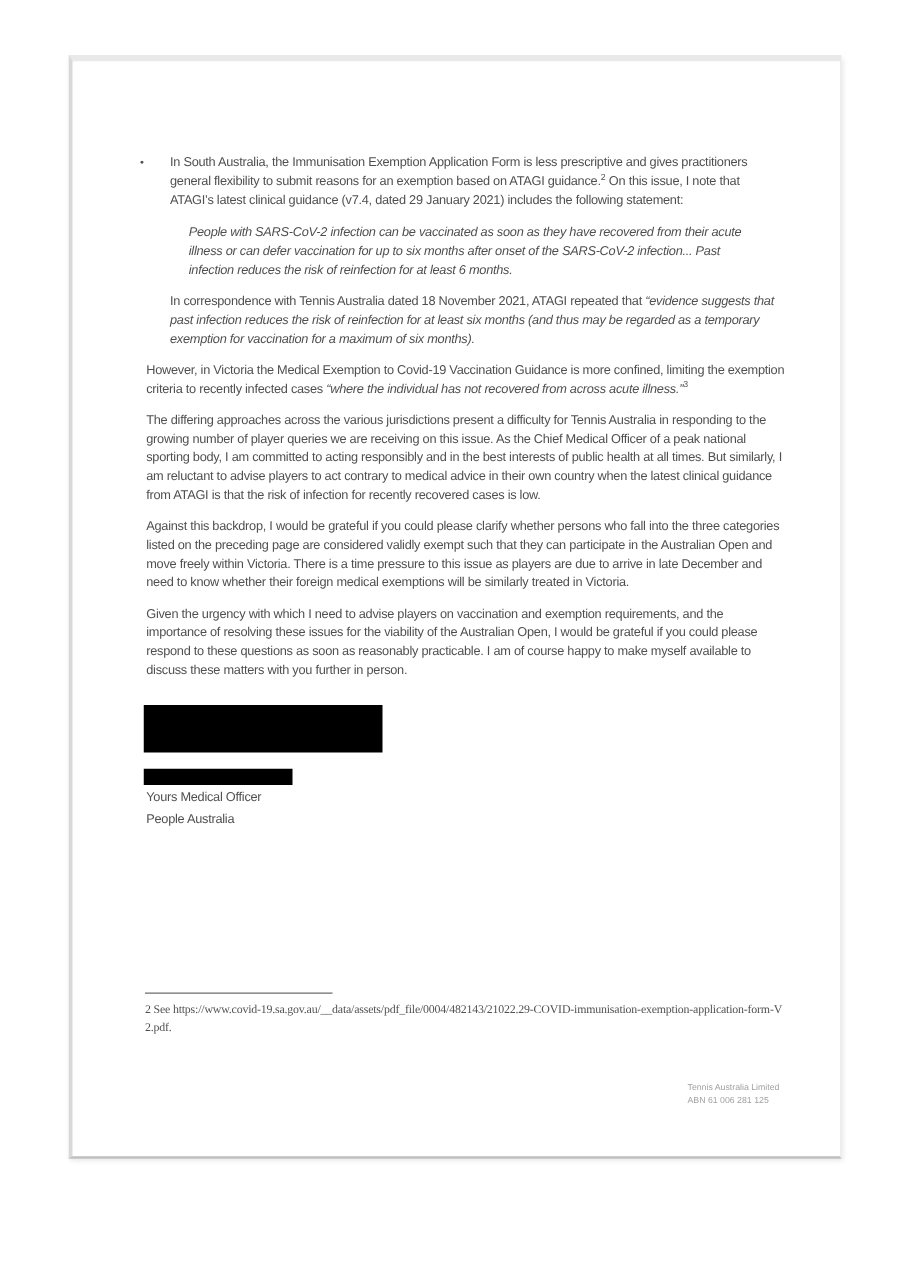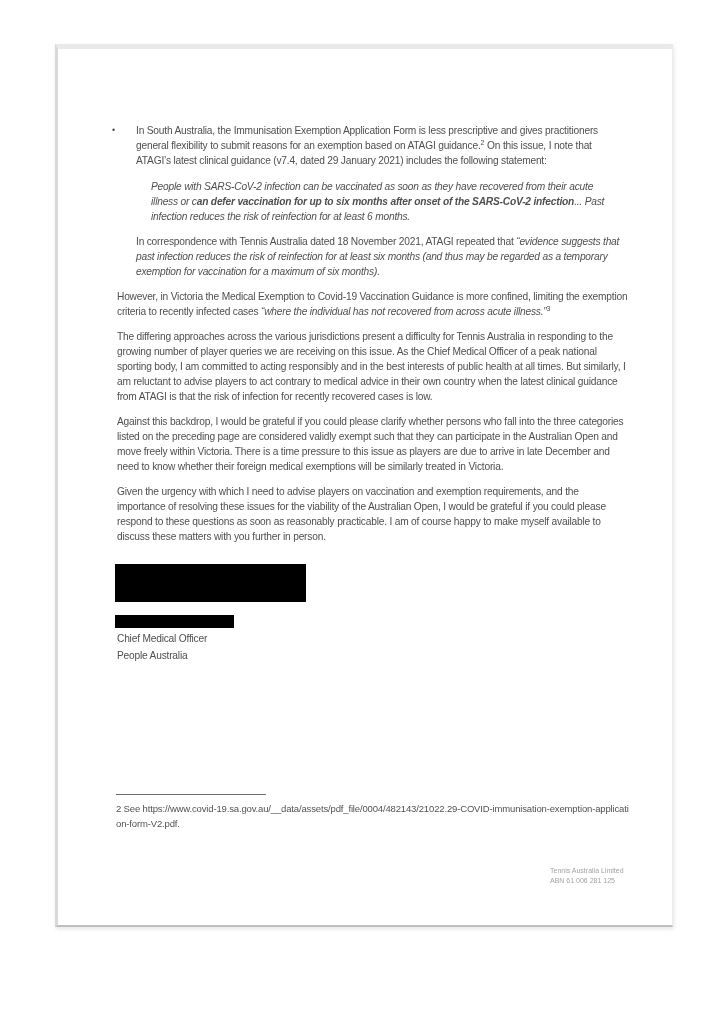--- a/index.html
+++ b/index.html
@@ -52,21 +52,21 @@
     font-size: 7px;
     line-height: 0;
     vertical-align: super;
     letter-spacing: 0;
   }
   .quote {
     margin: 11px 0 0 41px;
     width: 462px;
     font-style: italic;
   }
-  .quote b { font-weight: bold; }
+  .quote b { font-weight: normal; }
   .corr {
     margin: 10px 0 0 26px;
     width: 486px;
   }
   .body-para {
     margin: 10px 0 0 7px;
     width: 512px;
   }
   .closing { margin: 12px 0 0 7px; }
   .redaction-large {
@@ -91,21 +91,21 @@
     font-size: 9.5px;
     line-height: 15px;
     letter-spacing: -0.15px;
     color: #525252;
   }
   .footnote-rule {
     width: 150px;
     border-top: 1.6px solid #6d6d6d;
     margin-bottom: 6px;
   }
-  .footnote { word-break: break-all; }
+  .footnote { word-break: break-all; font-family: Liberation Serif, serif; }
   .footer-block {
     position: absolute;
     top: 817px;
     left: 492px;
     font-size: 7px;
     line-height: 10px;
     letter-spacing: 0;
     color: #a2a2a2;
   }
 </style>
@@ -131,21 +131,21 @@
       <div class="body-para">The differing approaches across the various jurisdictions present a difficulty for Tennis Australia in responding to the growing number of player queries we are receiving on this issue. As the Chief Medical Officer of a peak national sporting body, I am committed to acting responsibly and in the best interests of public health at all times. But similarly, I am reluctant to advise players to act contrary to medical advice in their own country when the latest clinical guidance from ATAGI is that the risk of infection for recently recovered cases is low.</div>
 
       <div class="body-para">Against this backdrop, I would be grateful if you could please clarify whether persons who fall into the three categories listed on the preceding page are considered validly exempt such that they can participate in the Australian Open and move freely within Victoria. There is a time pressure to this issue as players are due to arrive in late December and need to know whether their foreign medical exemptions will be similarly treated in Victoria.</div>
 
       <div class="body-para">Given the urgency with which I need to advise players on vaccination and exemption requirements, and the importance of resolving these issues for the viability of the Australian Open, I would be grateful if you could please respond to these questions as soon as reasonably practicable. I am of course happy to make myself available to discuss these matters with you further in person.</div>
 
 
       <div class="redaction-large"></div>
       <div class="redaction-small"></div>
 
-      <div class="sig-line first">Chief Medical Officer</div>
+      <div class="sig-line first">Yours Medical Officer</div>
       <div class="sig-line">People Australia</div>
     </div>
 
     <div class="footnote-block">
       <div class="footnote-rule"></div>
       <div class="footnote">2 See https://www.covid-19.sa.gov.au/__data/assets/pdf_file/0004/482143/21022.29-COVID-immunisation-exemption-application-form-V2.pdf.</div>
     </div>
 
     <div class="footer-block">
       <div>Tennis Australia Limited</div>

